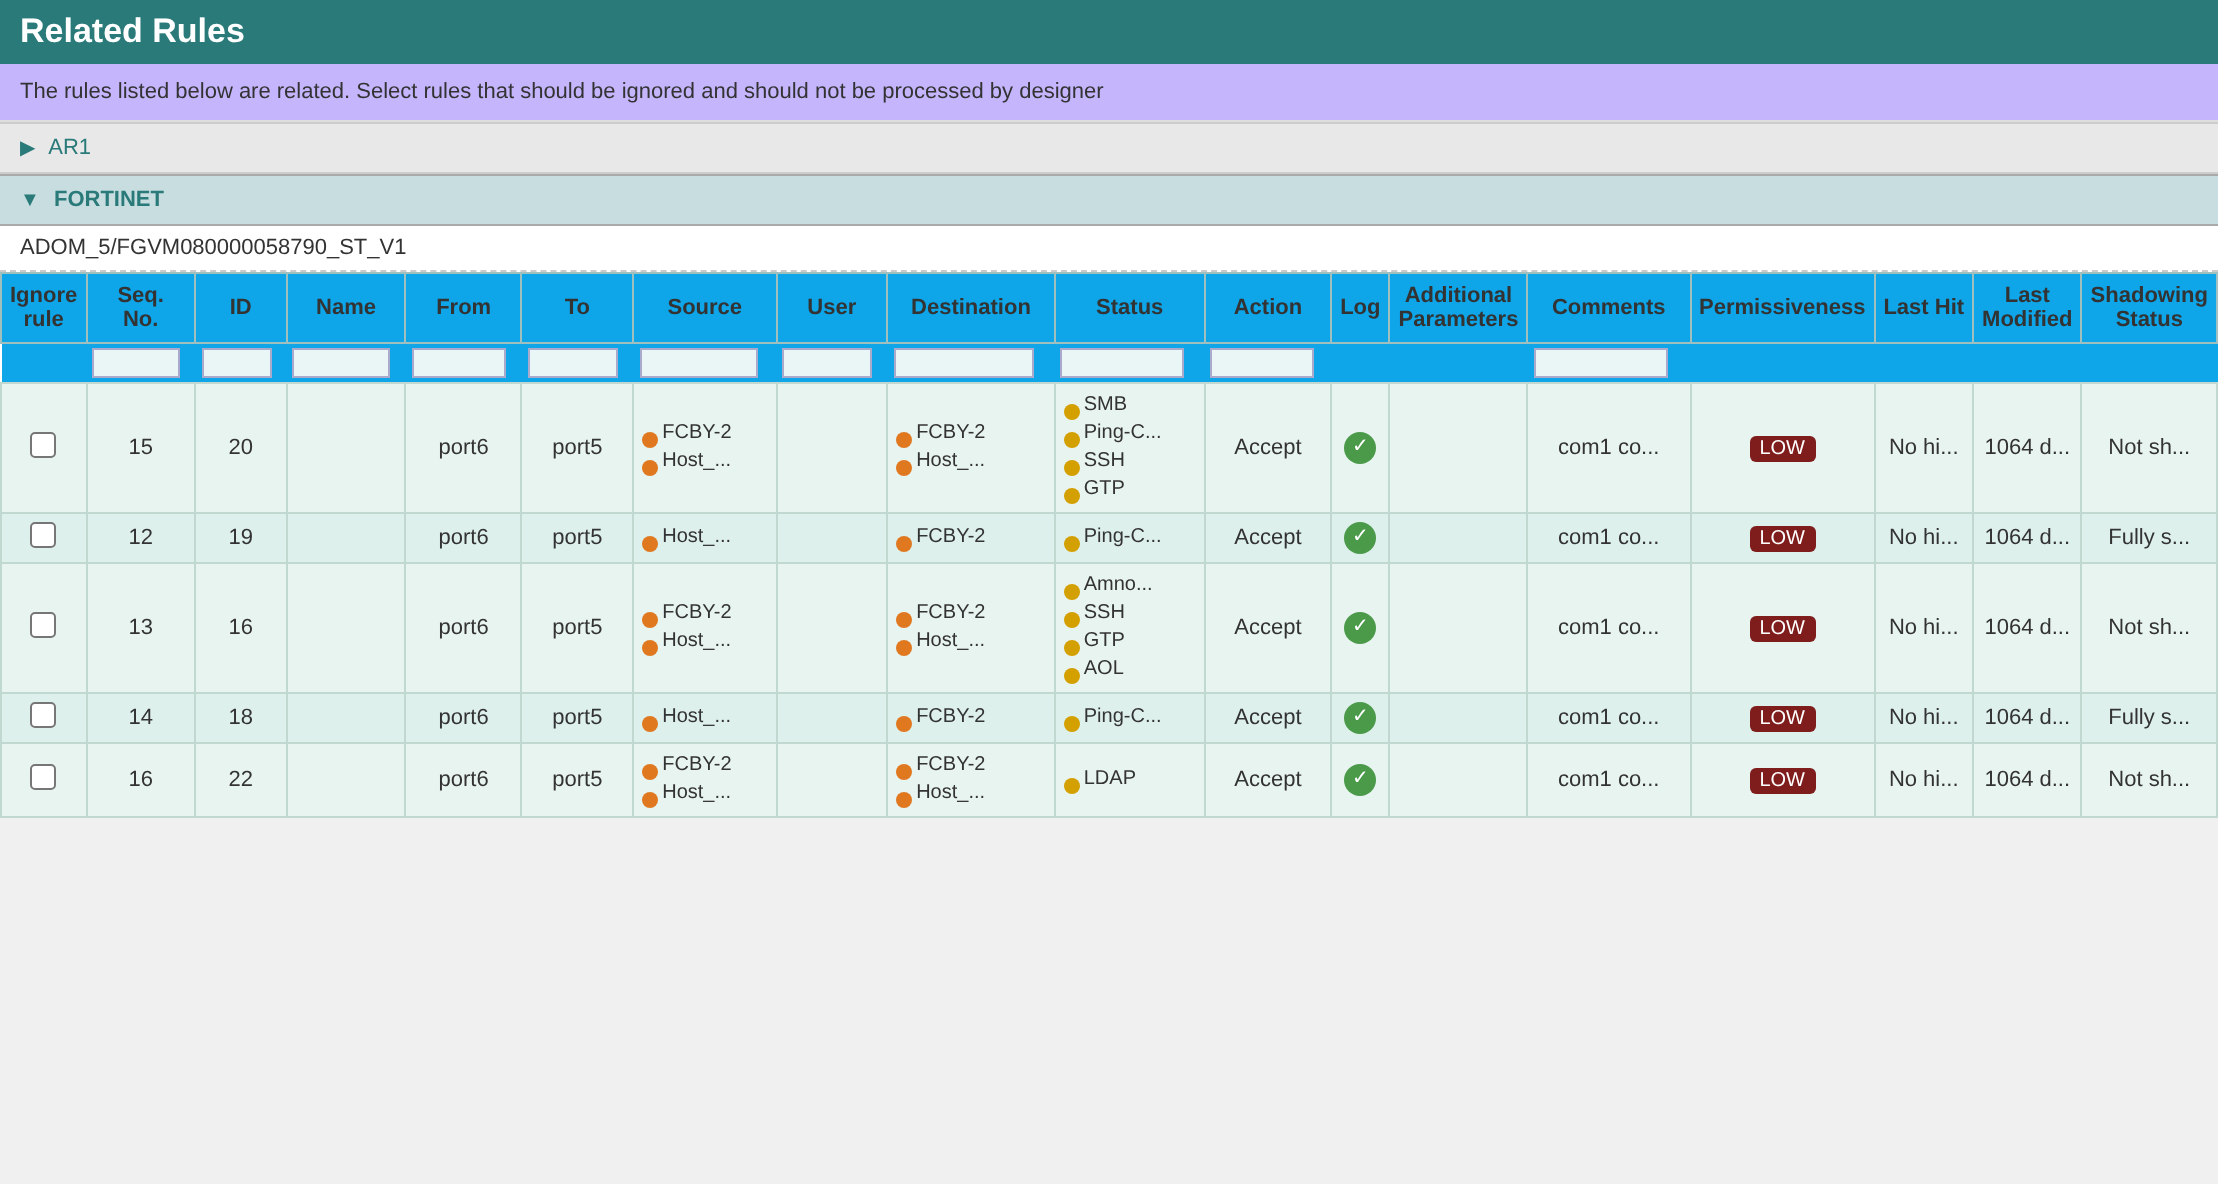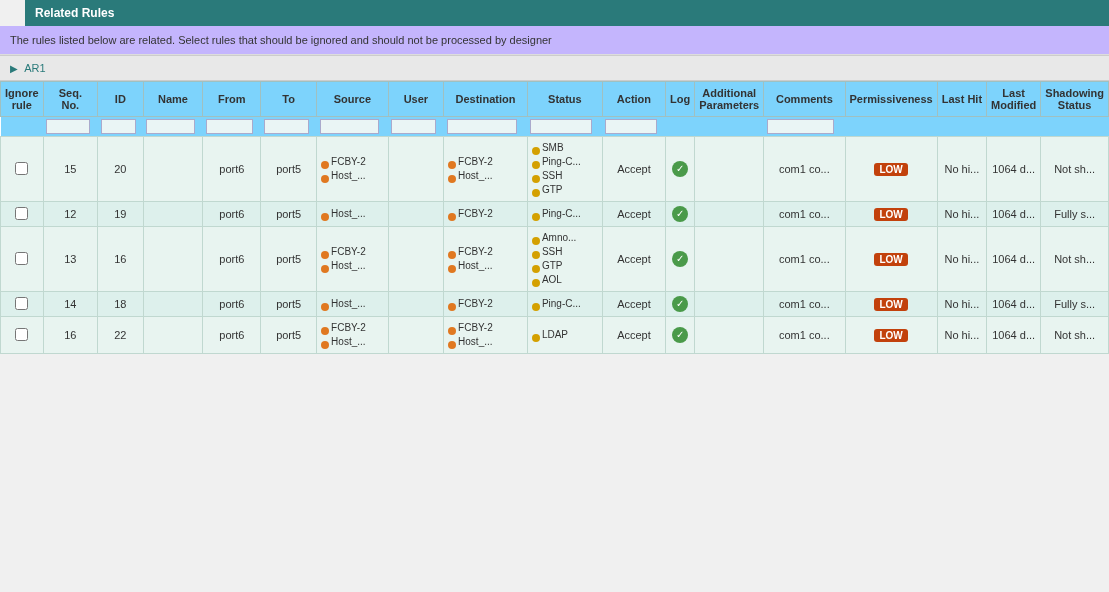--- a/index.html
+++ b/index.html
@@ -3,22 +3,21 @@
   <meta charset="utf-8">
   <style>
     * { box-sizing: border-box; margin: 0; padding: 0; }
     body { font-family: Arial, sans-serif; font-size: 11px; background: #f0f0f0; }
 
     .title-bar {
       background: #2a7a7a;
       color: white;
       font-weight: bold;
       padding: 6px 10px;
-      font-size: 12px;
-      margin-left: 25px;
+      font-size: 17px;
     }
 
     .description {
       padding: 8px 10px;
       font-size: 11px;
       color: #333;
       background: #c4b5fd;
       border-bottom: 1px solid #ddd;
     }
 
@@ -67,21 +66,21 @@
       background: #fff;
     }
 
     table {
       width: 100%;
       border-collapse: collapse;
       font-size: 11px;
     }
 
     thead tr {
-      background: #7dd3fc;
+      background: #0ea5e9;
     }
 
     thead th {
       padding: 5px 4px;
       text-align: center;
       border: 1px solid #a0c0c0;
       color: #333;
       font-weight: bold;
       vertical-align: middle;
       white-space: nowrap;
@@ -139,26 +138,26 @@
       background: #4a9a4a;
       border-radius: 50%;
       color: white;
       text-align: center;
       line-height: 16px;
       font-size: 10px;
     }
 
     .low-badge {
       display: inline-block;
-      background: #c2410c;
+      background: #7f1d1d;
       color: white;
       padding: 1px 5px;
       border-radius: 3px;
       font-size: 10px;
-      font-weight: bold;
+      font-weight: normal;
       text-align: right;
     }
 
     .filter-row input {
       width: 90%;
       font-size: 10px;
       padding: 1px 2px;
       border: 1px solid #aac;
       background: #eaf5f5;
     }
@@ -181,21 +180,28 @@
 <div class="description">The rules listed below are related. Select rules that should be ignored and should not be processed by designer</div>
 
 <div class="section">
   <div class="section-header-collapsed">
     <span class="section-arrow">▶</span>
     <span>AR1</span>
   </div>
 </div>
 
 <div class="section">
-
+  <div class="section-header-expanded">
+    <span class="section-arrow">▼</span>
+    <span>FORTINET</span>
+  </div>
+
+  <div class="subsection-label">
+    <span>ADOM_5/FGVM080000058790_ST_V1</span>
+  </div>
 
   <div class="table-wrapper">
     <table>
       <thead>
         <tr>
           <th>Ignore<br>rule</th>
           <th>Seq.<br>No.</th>
           <th>ID</th>
           <th>Name</th>
           <th>From</th>

